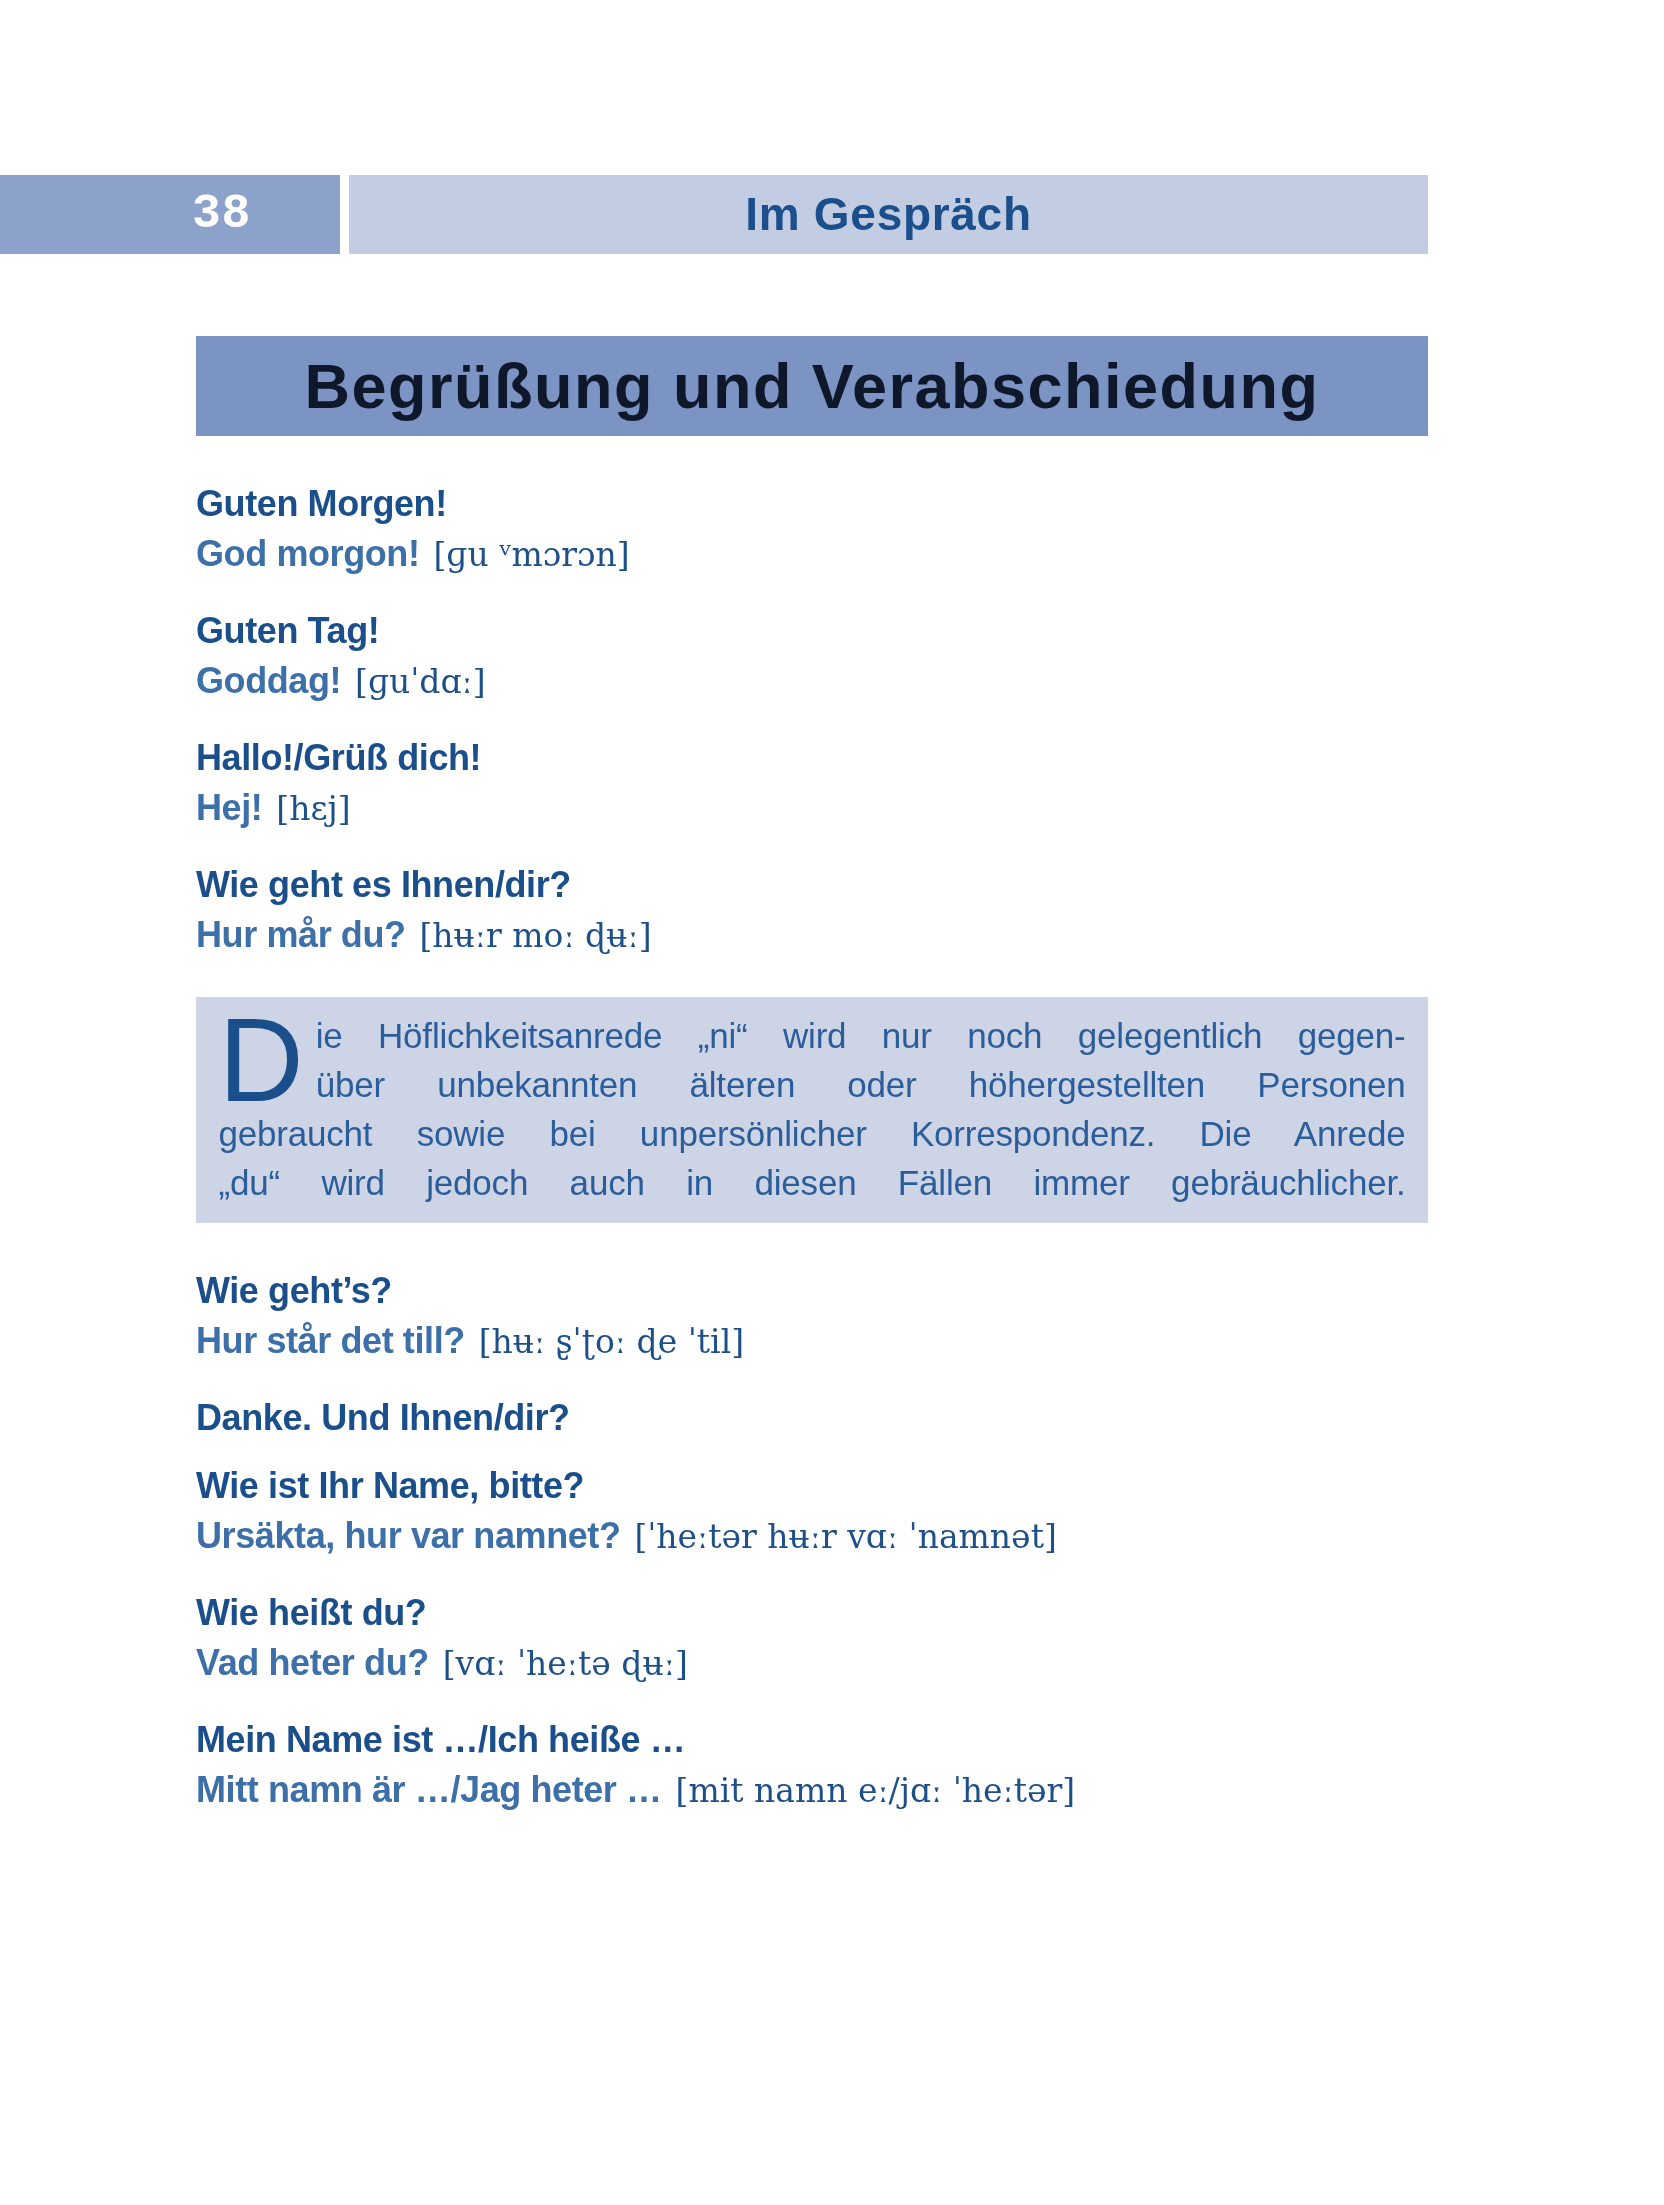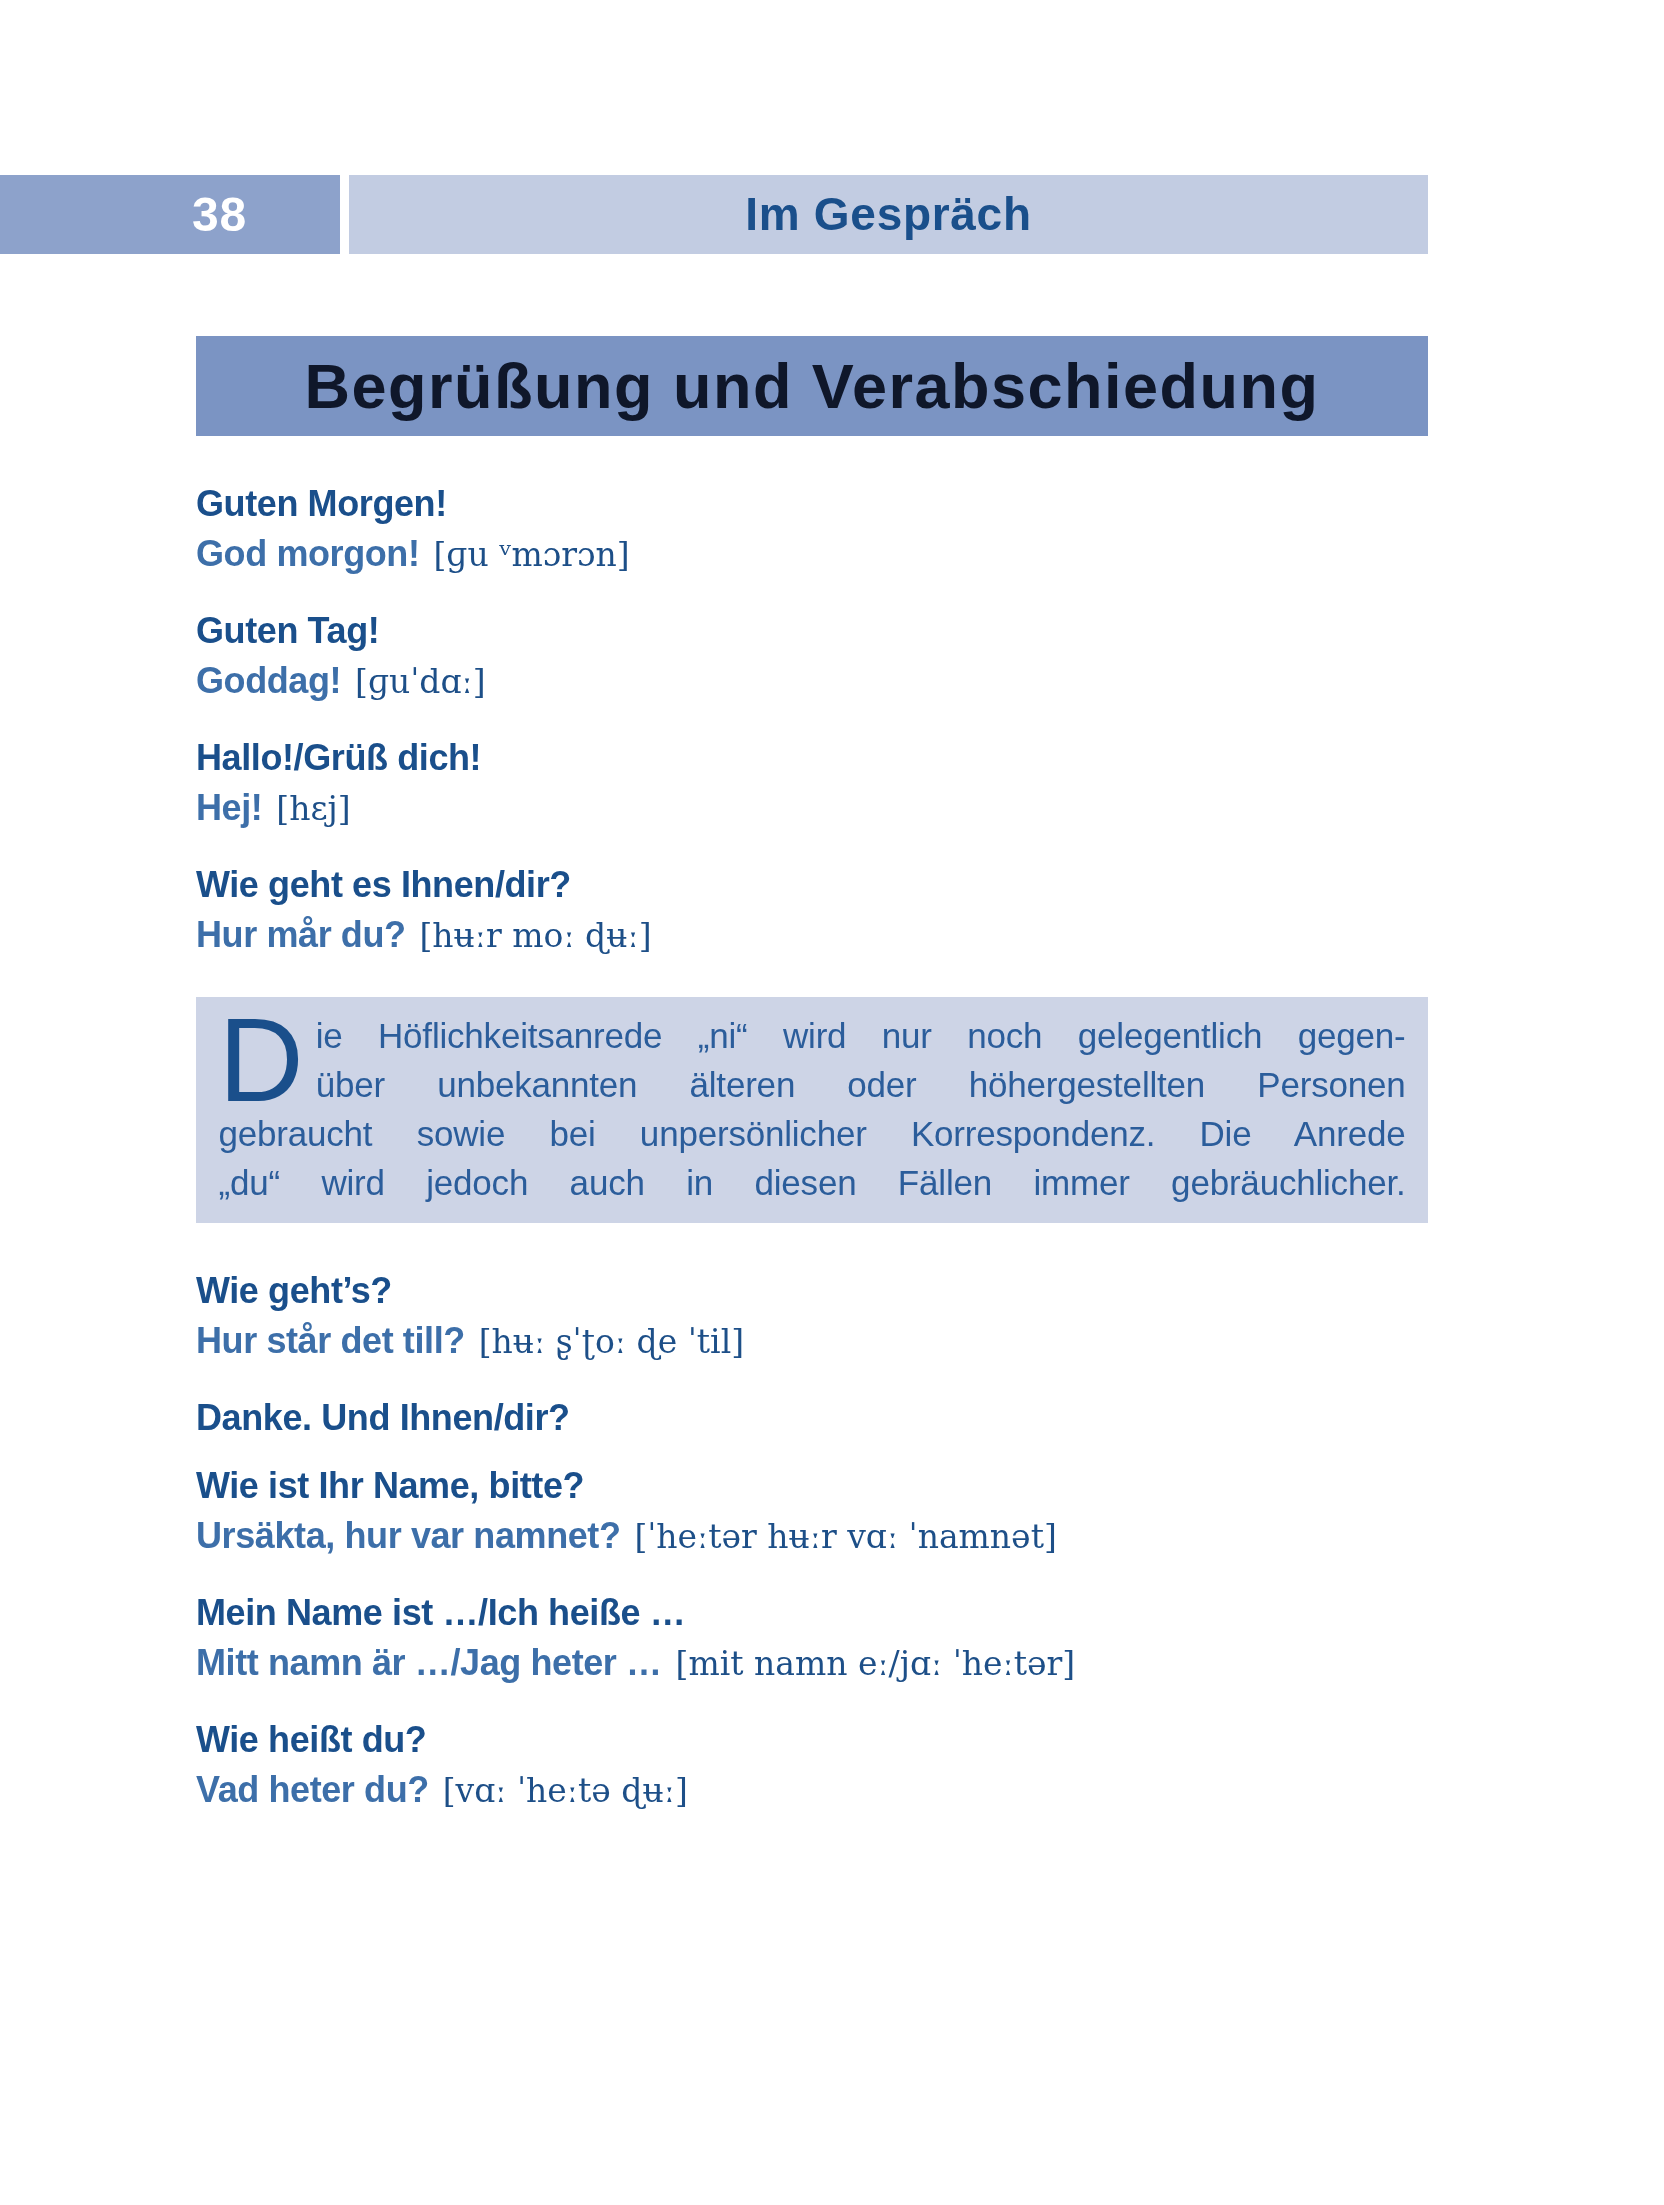--- a/index.html
+++ b/index.html
@@ -9,20 +9,21 @@
     font-family:"Liberation Sans", sans-serif;
     position:relative;
     overflow:hidden;
   }
 
   
   .pagenum-box {
     position:absolute; left:0; top:175px;
     width:340px; height:79px;
     background:#8da2cb;
+    font-family:Liberation Mono, monospace;
   }
   .pagenum {
     position:absolute; left:192px; top:0;
     line-height:79px; font-size:48px; font-weight:bold;
     color:#ffffff; letter-spacing:0.7px;
   }
   .section-bar {
     position:absolute; left:349px; top:175px;
     width:1079px; height:79px;
     background:#c2cce2;
@@ -155,29 +156,29 @@
 
   <div class="pair">
     <div class="de">Wie ist Ihr Name, bitte?</div>
     <div class="sv-line">
       <span class="sv">Ursäkta, hur var namnet?</span>
       <span class="phon">[ˈheːtər hʉːr vɑː ˈnamnət]</span>
     </div>
   </div>
 
   <div class="pair">
+    <div class="de">Wie heißt du?</div>
+    <div class="sv-line">
+      <span class="sv">Vad heter du?</span>
+      <span class="phon">[vɑː ˈheːtə ɖʉː]</span>
+    </div>
+  </div>
+
+  <div class="pair">
     <div class="de">Mein Name ist …/Ich heiße …</div>
     <div class="sv-line">
       <span class="sv">Mitt namn är …/Jag heter …</span>
       <span class="phon">[mit namn eː/jɑː ˈheːtər]</span>
     </div>
   </div>
 
-  <div class="pair">
-    <div class="de">Wie heißt du?</div>
-    <div class="sv-line">
-      <span class="sv">Vad heter du?</span>
-      <span class="phon">[vɑː ˈheːtə ɖʉː]</span>
-    </div>
-  </div>
-
 </div>
 
 
 </body></html>

